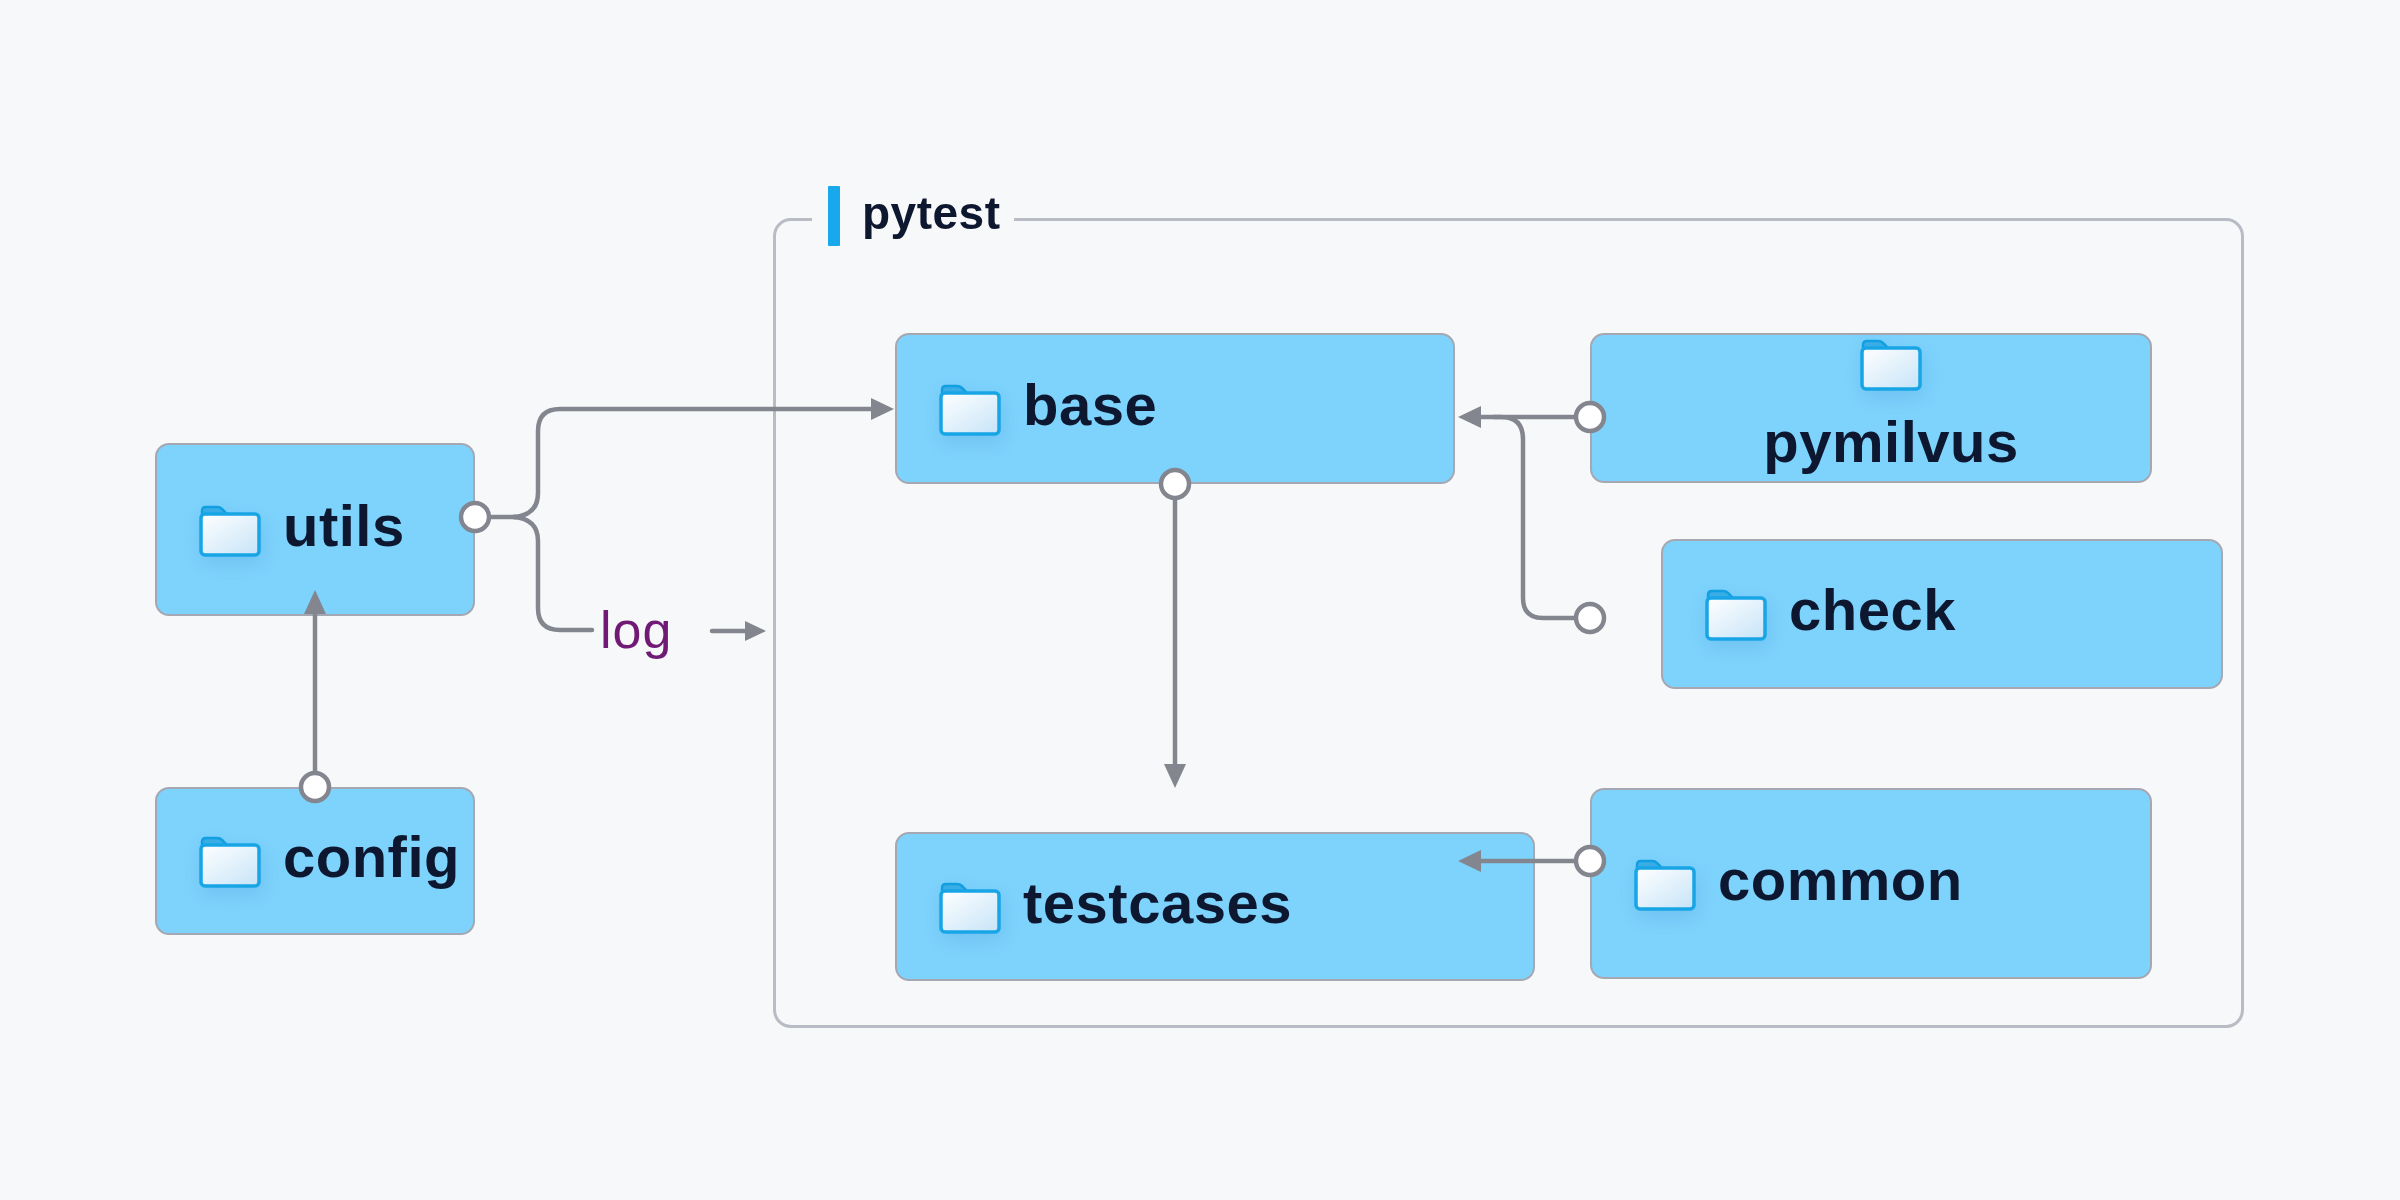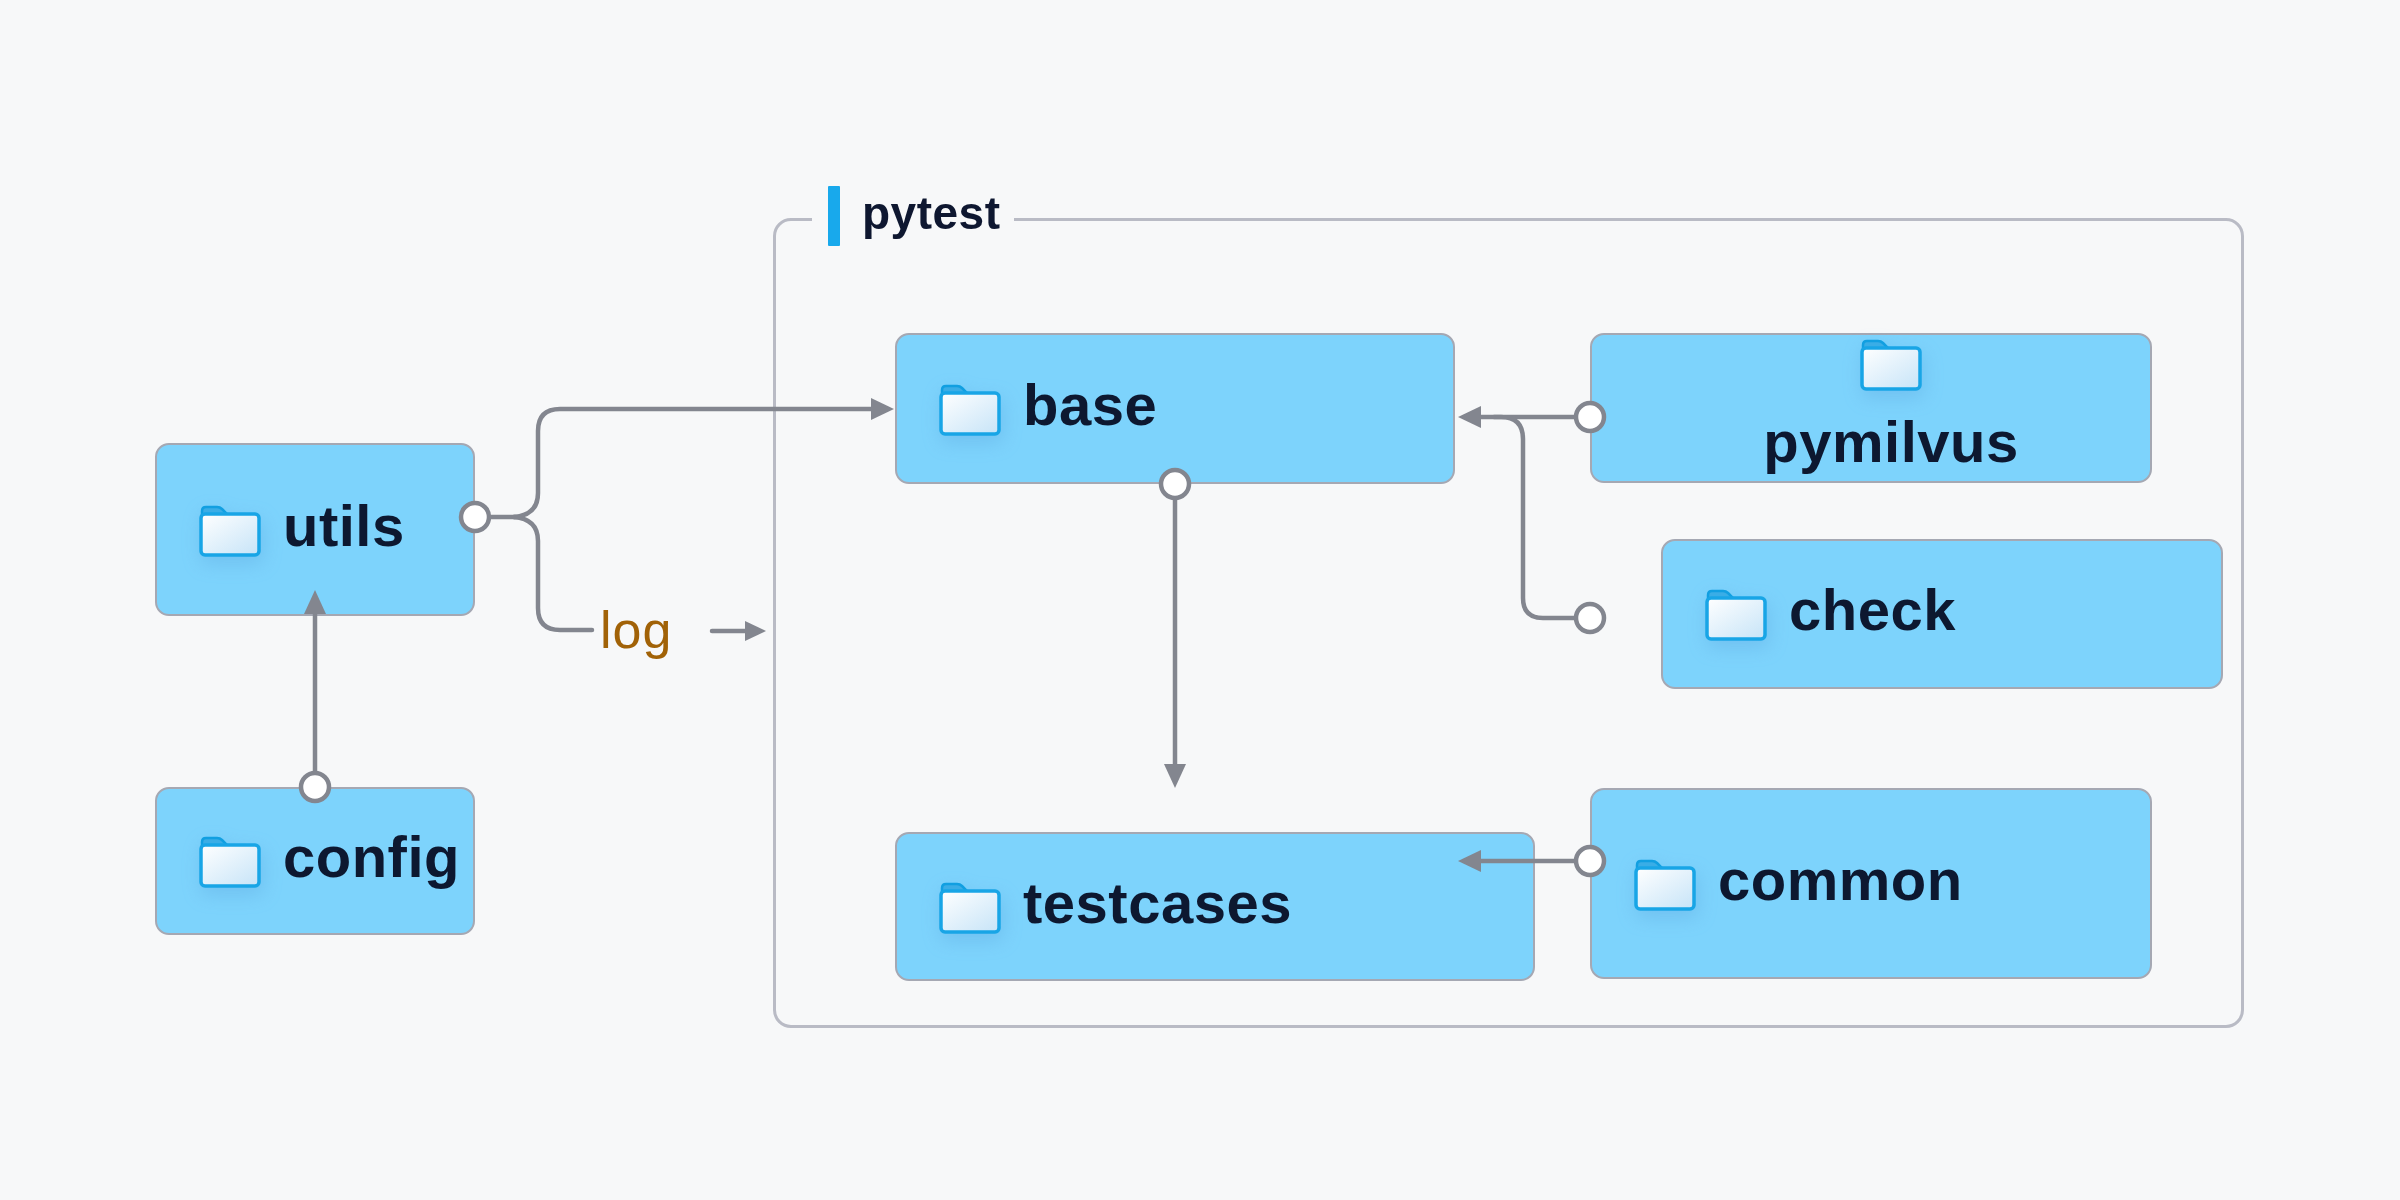--- a/index.html
+++ b/index.html
@@ -36,21 +36,21 @@
   .node .label{
     font-size:58px;font-weight:700;color:#0d1830;letter-spacing:.5px;
     line-height:1;padding-bottom:8px;white-space:nowrap;
   }
   .folder-icon{flex:0 0 auto;filter:drop-shadow(2px 7px 9px rgba(90,160,220,.35));}
   
   .wires{position:absolute;left:0;top:0;z-index:5;pointer-events:none;}
   
   .edge-label{
     position:absolute;left:600px;top:601px;height:58px;line-height:58px;
-    font-size:52px;font-weight:500;color:#a16207;z-index:5;letter-spacing:1px;
+    font-size:52px;font-weight:500;color:#701a75;z-index:5;letter-spacing:1px;
   }
   .node-utils    {left:155px;top:443px;width:320px;height:173px;}
   .node-config   {left:155px;top:787px;width:320px;height:148px;}
   .node-base     {left:895px;top:333px;width:560px;height:151px;}
   .node-pymilvus {left:1590px;top:333px;width:562px;height:150px;flex-direction:column;}
   .node-check    {left:1661px;top:539px;width:562px;height:150px;}
   .node-testcases{left:895px;top:832px;width:640px;height:149px;}
   .node-common   {left:1590px;top:788px;width:562px;height:191px;}
 </style>
 </head>

